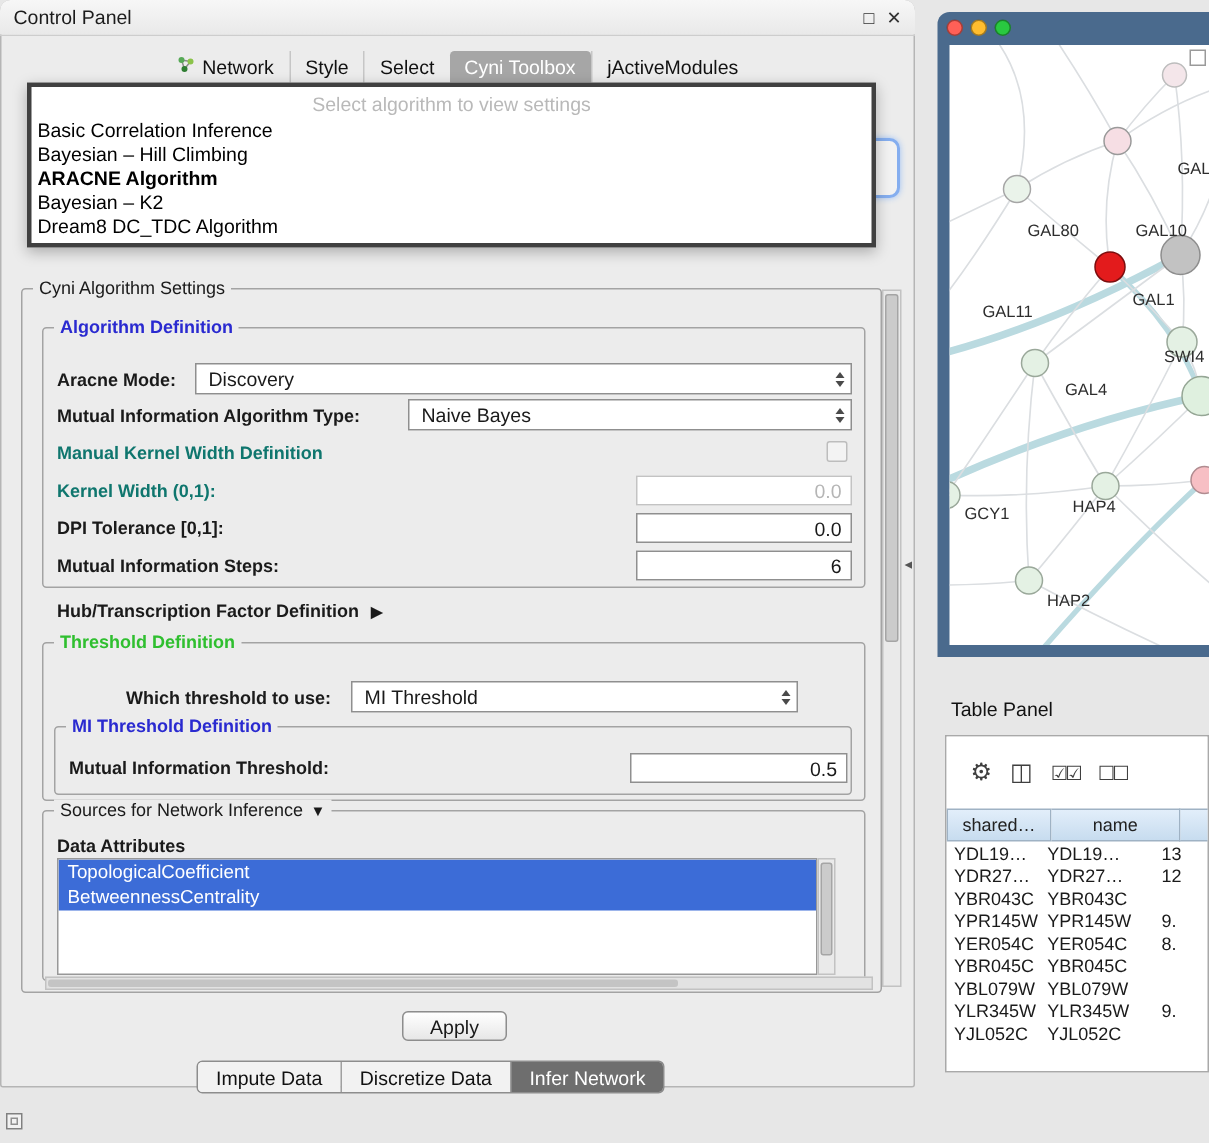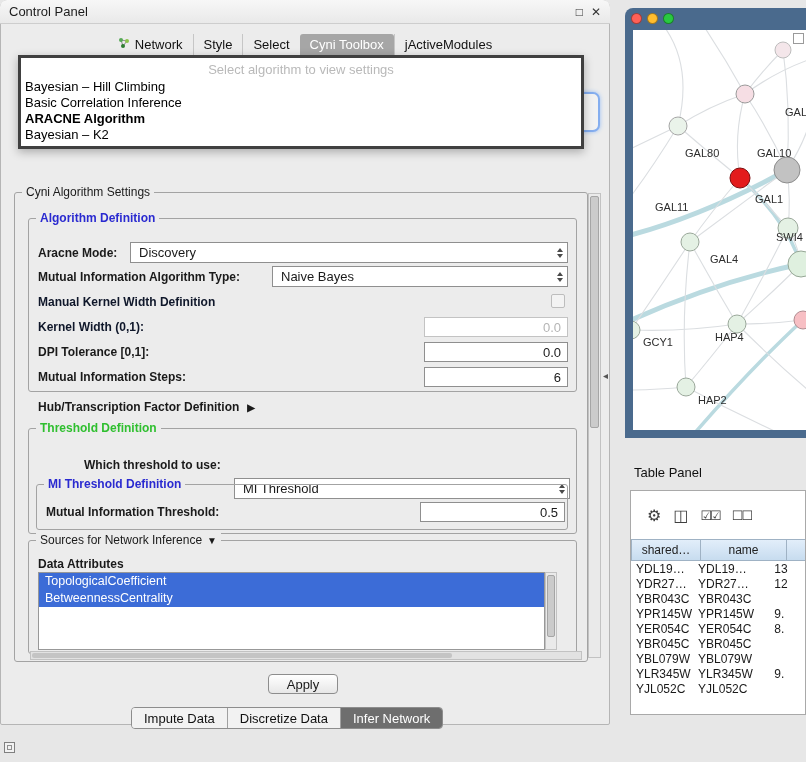--- a/index.html
+++ b/index.html
@@ -20,21 +20,21 @@
   .dd-prompt{font-size:13px;color:#b9b9b9;text-align:center;padding:4px 0 2px 0}
   .dd-item{font-size:13px;line-height:16px;padding-left:4px;color:#000}
   .dd-item.sel{font-weight:bold}
   .focus-btn{position:absolute;left:556px;top:92px;width:40px;height:36px;background:#f2f2f2;border:2px solid #85aeef;border-radius:7px;box-shadow:0 0 4px #9cc0f5;z-index:20}
   
   .group{position:absolute;border:1px solid #a3a3a3;border-radius:3px}
   .glabel{position:absolute;top:-8px;left:7px;background:#ececec;padding:0 4px;font-size:12px;white-space:nowrap}
   .glabel.blue{color:#2a2ad0;font-weight:bold}
   .glabel.green{color:#2fbf2f;font-weight:bold}
   .flabel{position:absolute;font-weight:bold;font-size:12px;white-space:nowrap}
-  .flabel.dis{color:#0f172a}
+  .flabel.dis{color:#0f766e}
   .combo{position:absolute;height:21px;background:#fff;border:1px solid #8f8f8f;font-size:13px;display:flex;align-items:center;padding:0 4px 0 8px;box-sizing:border-box}
   .combo .sp{margin-left:auto;display:flex;flex-direction:column;align-items:center;gap:2px;padding-left:6px}
   .tri-u{width:0;height:0;border-left:3.5px solid transparent;border-right:3.5px solid transparent;border-bottom:4.5px solid #4a4a4a}
   .tri-d{width:0;height:0;border-left:3.5px solid transparent;border-right:3.5px solid transparent;border-top:4.5px solid #4a4a4a}
   .tinput{position:absolute;height:20px;background:#fff;border:1px solid #8f8f8f;font-size:13px;display:flex;align-items:center;justify-content:flex-end;padding-right:6px;box-sizing:border-box}
   .tinput.dis{color:#b5b5b5;border-color:#c3c3c3}
   .cbox{position:absolute;width:14px;height:14px;border:1px solid #bdbdbd;background:#f3f3f3;border-radius:2px;box-sizing:border-box}
   .sec-label{position:absolute;font-weight:bold;font-size:12px;white-space:nowrap}
   .tri-right{font-size:10px;margin-left:8px}
   .tri-down{font-size:10px;margin-left:5px}
@@ -149,21 +149,21 @@
   </div>
 
 <span class="sec-label" style="left:38px;top:400px">
   <span>Hub/Transcription Factor Definition</span><span class="tri-right">▶</span>
 </span>
 
 <div class="group" style="left:28px;top:428px;width:547px;height:104px">
   <span class="glabel green">Threshold Definition</span>
 </div>
 <span class="flabel" style="left:84px;top:458px">Which threshold to use:</span>
-<div class="combo" style="left:234px;top:478px;width:336px">
+<div class="combo" style="left:234px;top:454px;width:298px">
   <span>MI Threshold</span>
   <span class="sp">
       <span class="tri-u"></span>
       <span class="tri-d"></span>
     </span>
 </div>
 <div class="group" style="left:36px;top:484px;width:530px;height:44px">
   <span class="glabel blue">MI Threshold Definition</span>
 </div>
 <span class="flabel" style="left:46px;top:505px">Mutual Information Threshold:</span>
@@ -198,24 +198,25 @@
     <span class="seg-item">Discretize Data</span>
     <span class="seg-item active">Infer Network</span>
   </div>
 
 <span class="splitter-arrow">◂</span>
 
 <div class="focus-btn"></div>
 <div class="dropdown">
   <div class="dd-prompt">Select algorithm to view settings</div>
   <div>
+      <div class="dd-item">Basic Correlation Inference</div>
       <div class="dd-item">Bayesian – Hill Climbing</div>
-      <div class="dd-item">Basic Correlation Inference</div>
       <div class="dd-item sel">ARACNE Algorithm</div>
       <div class="dd-item">Bayesian – K2</div>
+      <div class="dd-item">Dream8 DC_TDC Algorithm</div>
     </div>
 </div>
 
 <div class="netwin"></div>
 <div id="tlights">
     <span class="tlight" style="left: 631px; top: 13px; background: rgb(255, 96, 87);"></span>
     <span class="tlight" style="left: 647px; top: 13px; background: rgb(255, 189, 46);"></span>
     <span class="tlight" style="left: 663px; top: 13px; background: rgb(41, 201, 64);"></span>
   </div>
 <div class="netcanvas">

